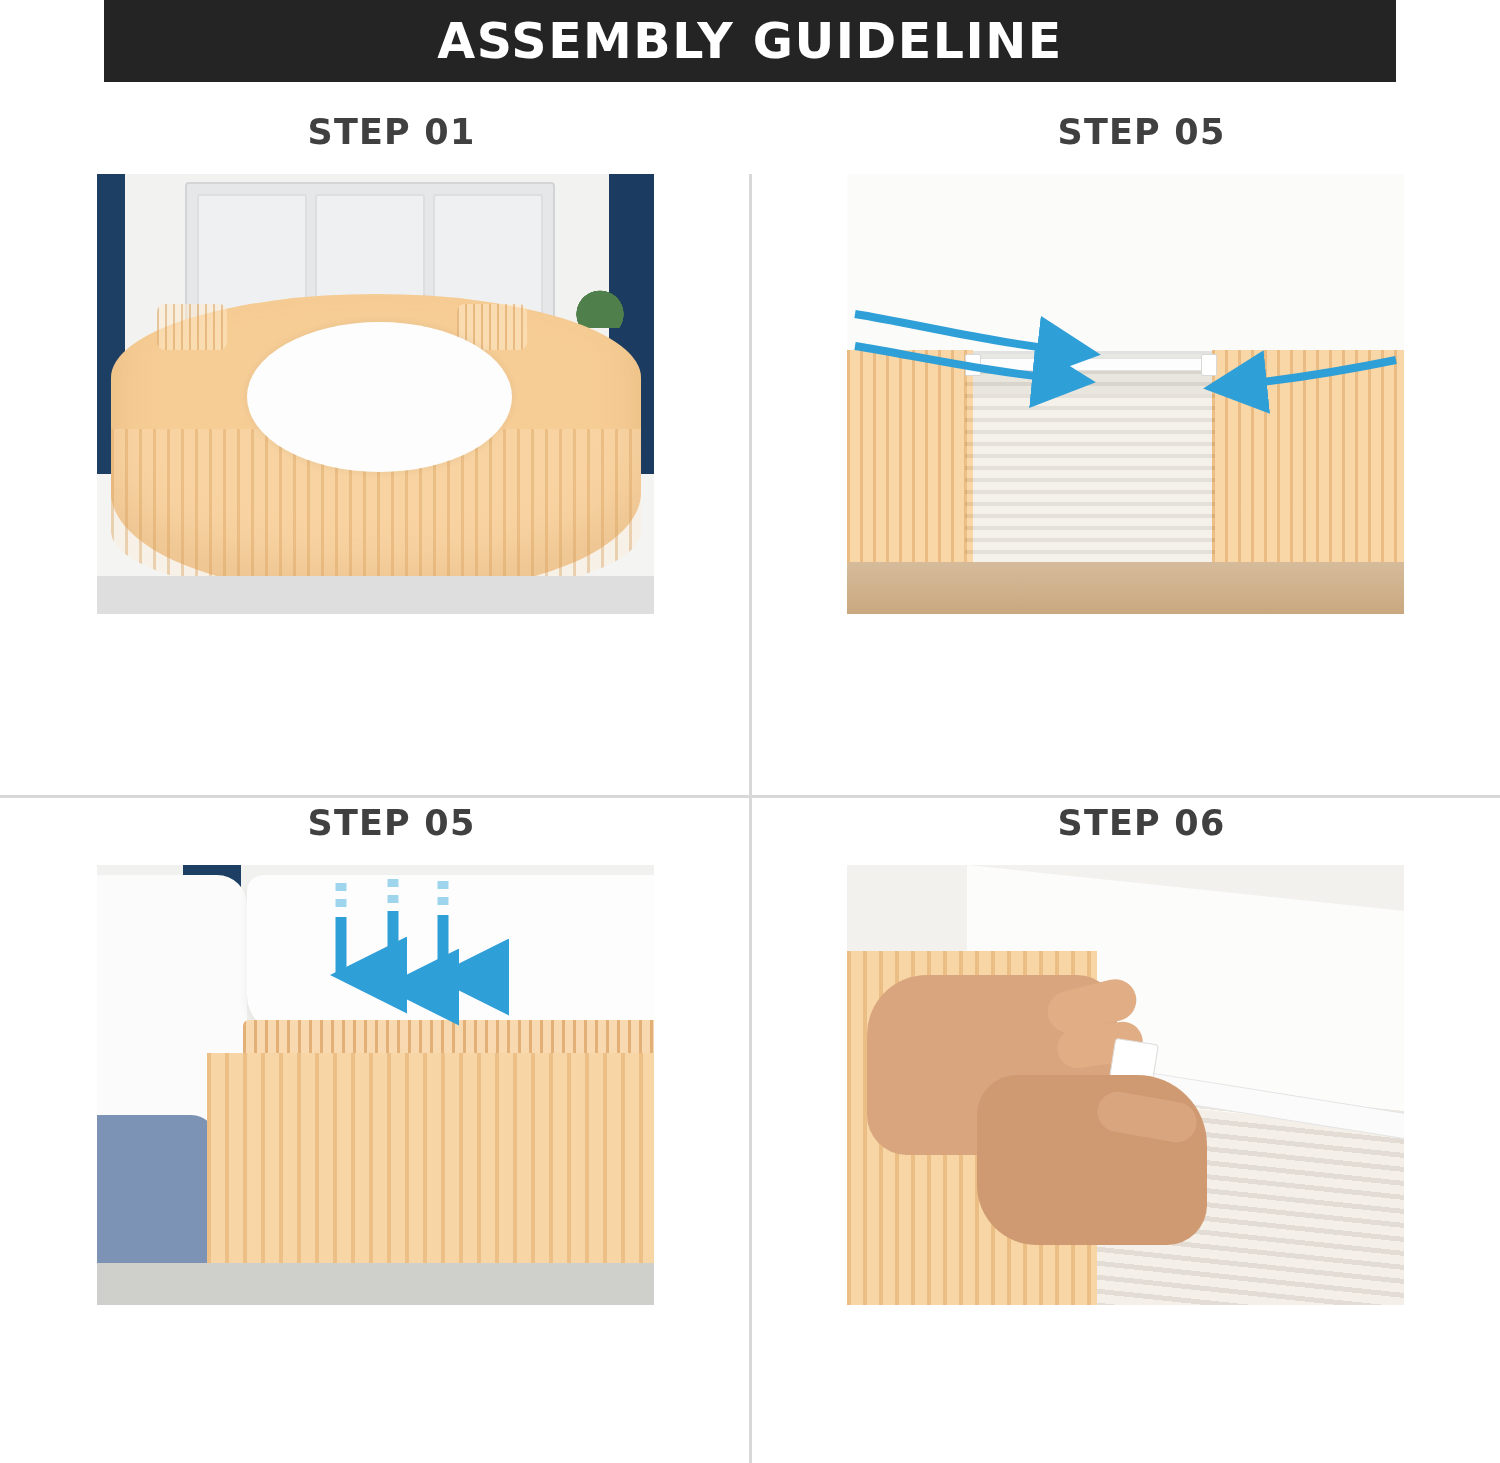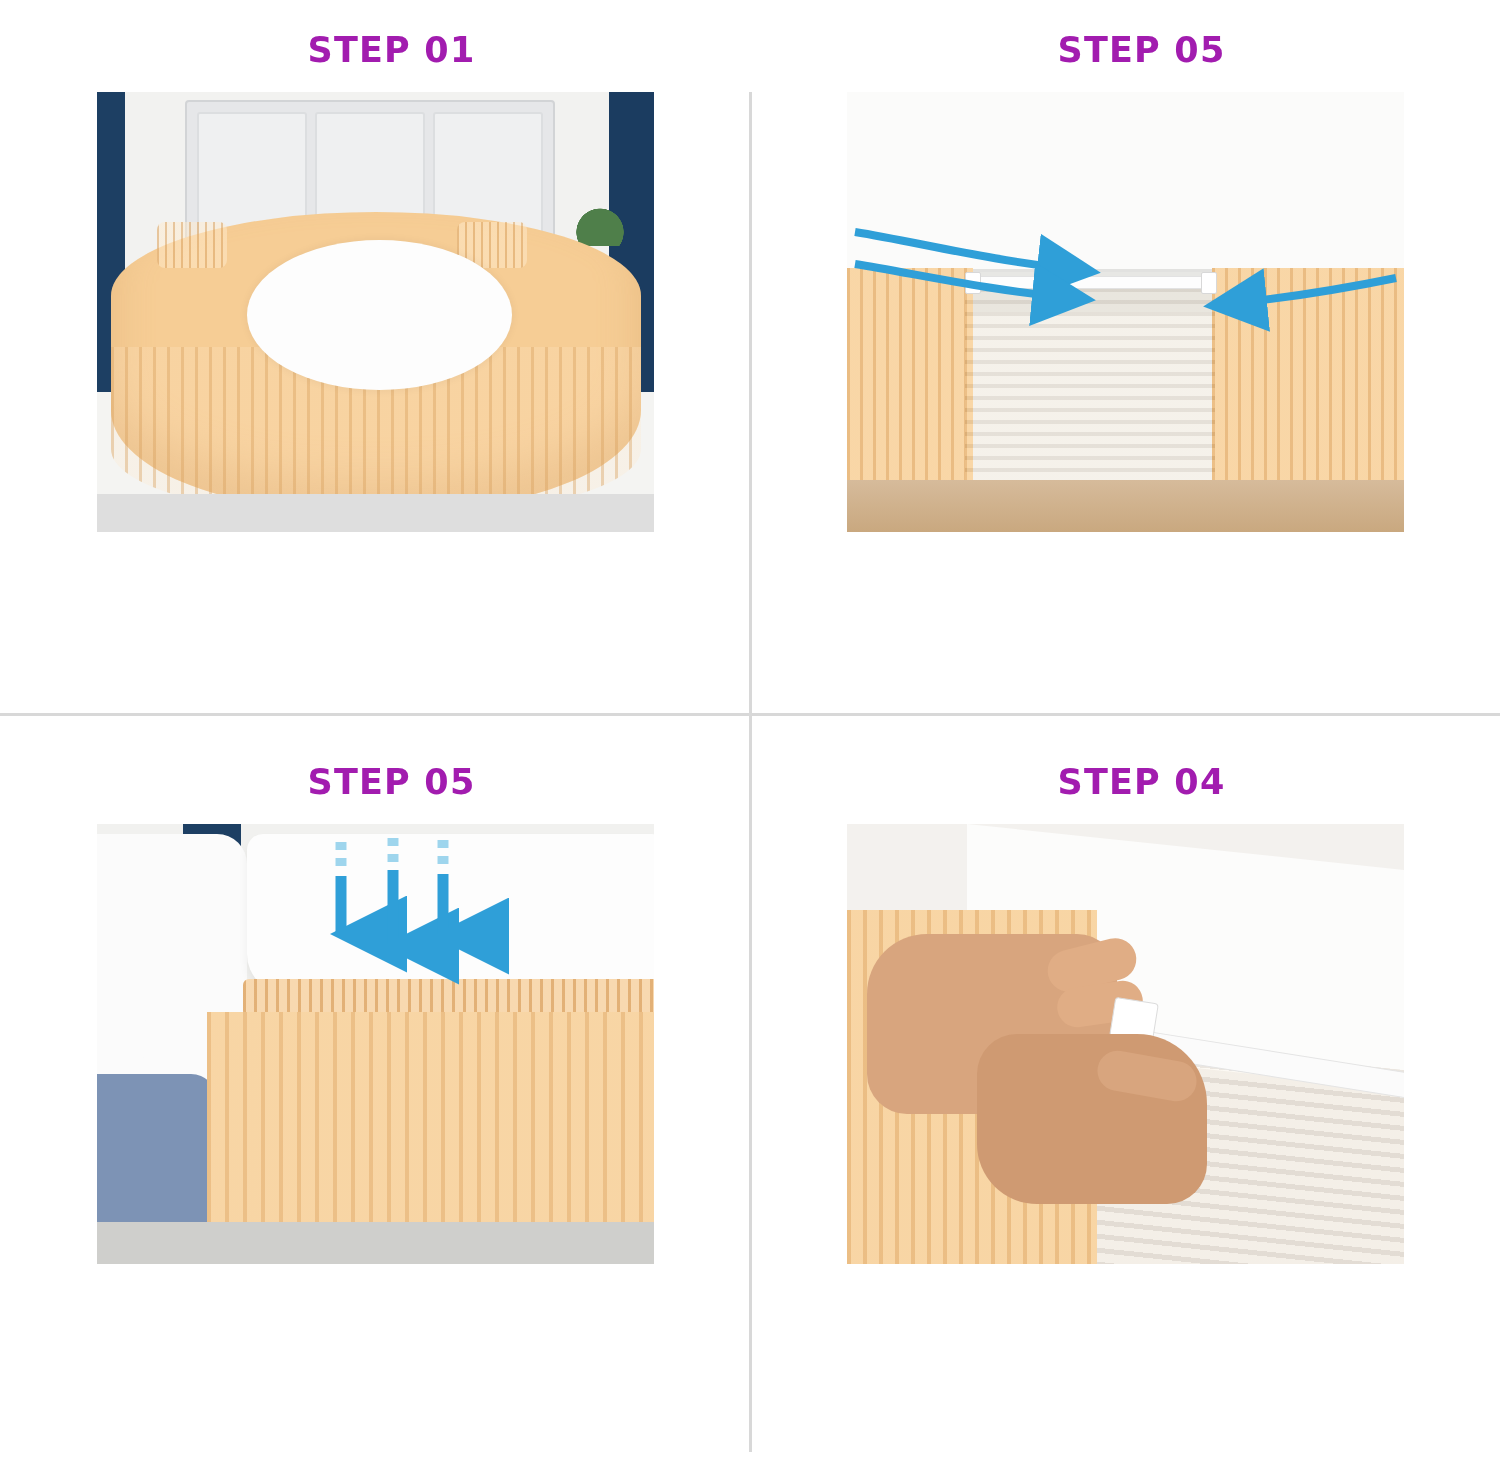--- a/index.html
+++ b/index.html
@@ -72,21 +72,21 @@
     flex-direction: column;
     align-items: center;
     padding-top: 30px;
     position: relative;
     z-index: 2;
   }
 
   .step-title {
     font-size: 35px;
     font-weight: bold;
-    color: #a21caf;
+    color: #404040;
     letter-spacing: 1.2px;
     margin-bottom: 22px;
     font-family: "DejaVu Sans", sans-serif;
     margin-left: 33px;
   }
 
   .photo {
     width: 557px;
     height: 440px;
     position: relative;
@@ -289,20 +289,23 @@
   }
   .s4-finger {
     position: absolute; background: #e0ad85; border-radius: 30px;
   }
 </style>
 </head>
 <body>
 
 <div class="page">
 
+  <div class="header-bar">
+    <div class="header-title">ASSEMBLY GUIDELINE</div>
+  </div>
 
   <div class="steps-grid">
 
     <div class="v-divider"></div>
     <div class="h-divider"></div>
 
     <div class="step-cell">
       <div class="step-title">STEP 01</div>
       <div class="photo">
         <div class="s1-wall"></div>
@@ -381,21 +384,21 @@
             <path d="M296,30 L296,38"></path>
               <path d="M296,14 L296,22"></path>
             <path d="M346,32 L346,40"></path>
               <path d="M346,16 L346,24"></path>
           </g>
         </svg>
       </div>
     </div>
 
     <div class="step-cell">
-      <div class="step-title">STEP 04</div>
+      <div class="step-title">STEP 06</div>
       <div class="photo">
         <div class="s4-bg"></div>
         <div class="s4-mattress"></div>
         <div class="s4-wood"></div>
         <div class="s4-skirt"></div>
         <div class="s4-strap"></div>
         <div class="s4-hand1"></div>
         <div class="s4-finger" style="left:200px;top:120px;width:90px;height:42px;transform:rotate(-14deg);"></div>
         <div class="s4-finger" style="left:210px;top:160px;width:86px;height:40px;transform:rotate(-8deg);"></div>
         <div class="s4-buckle"></div>

